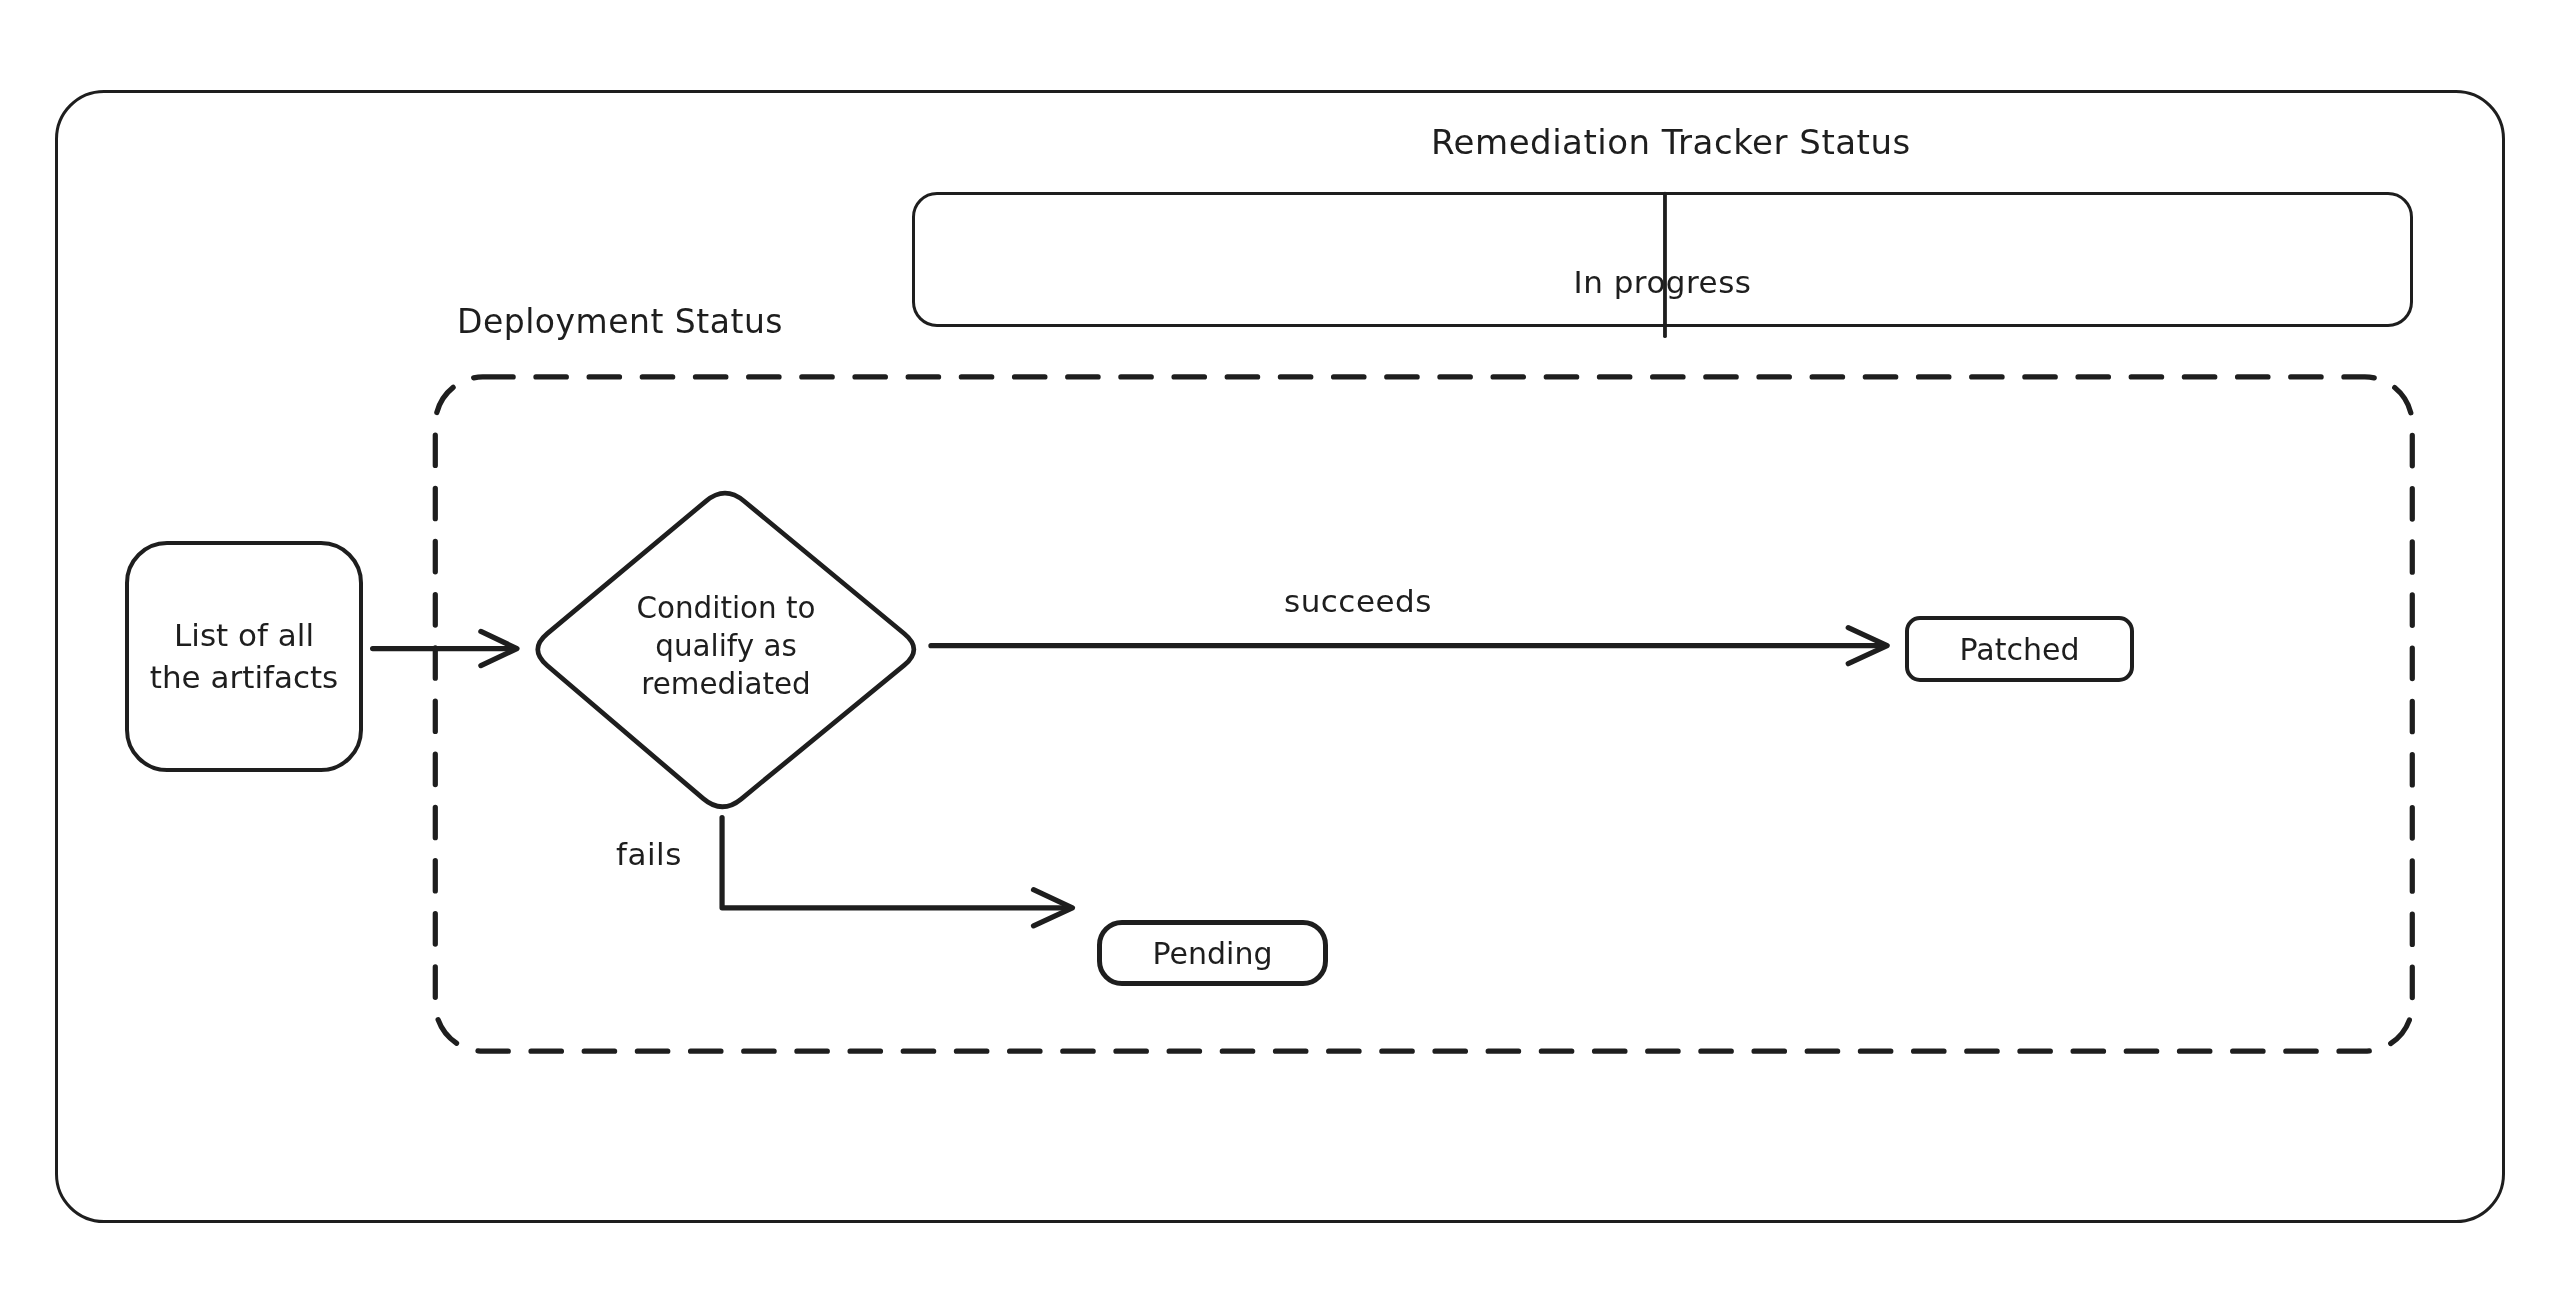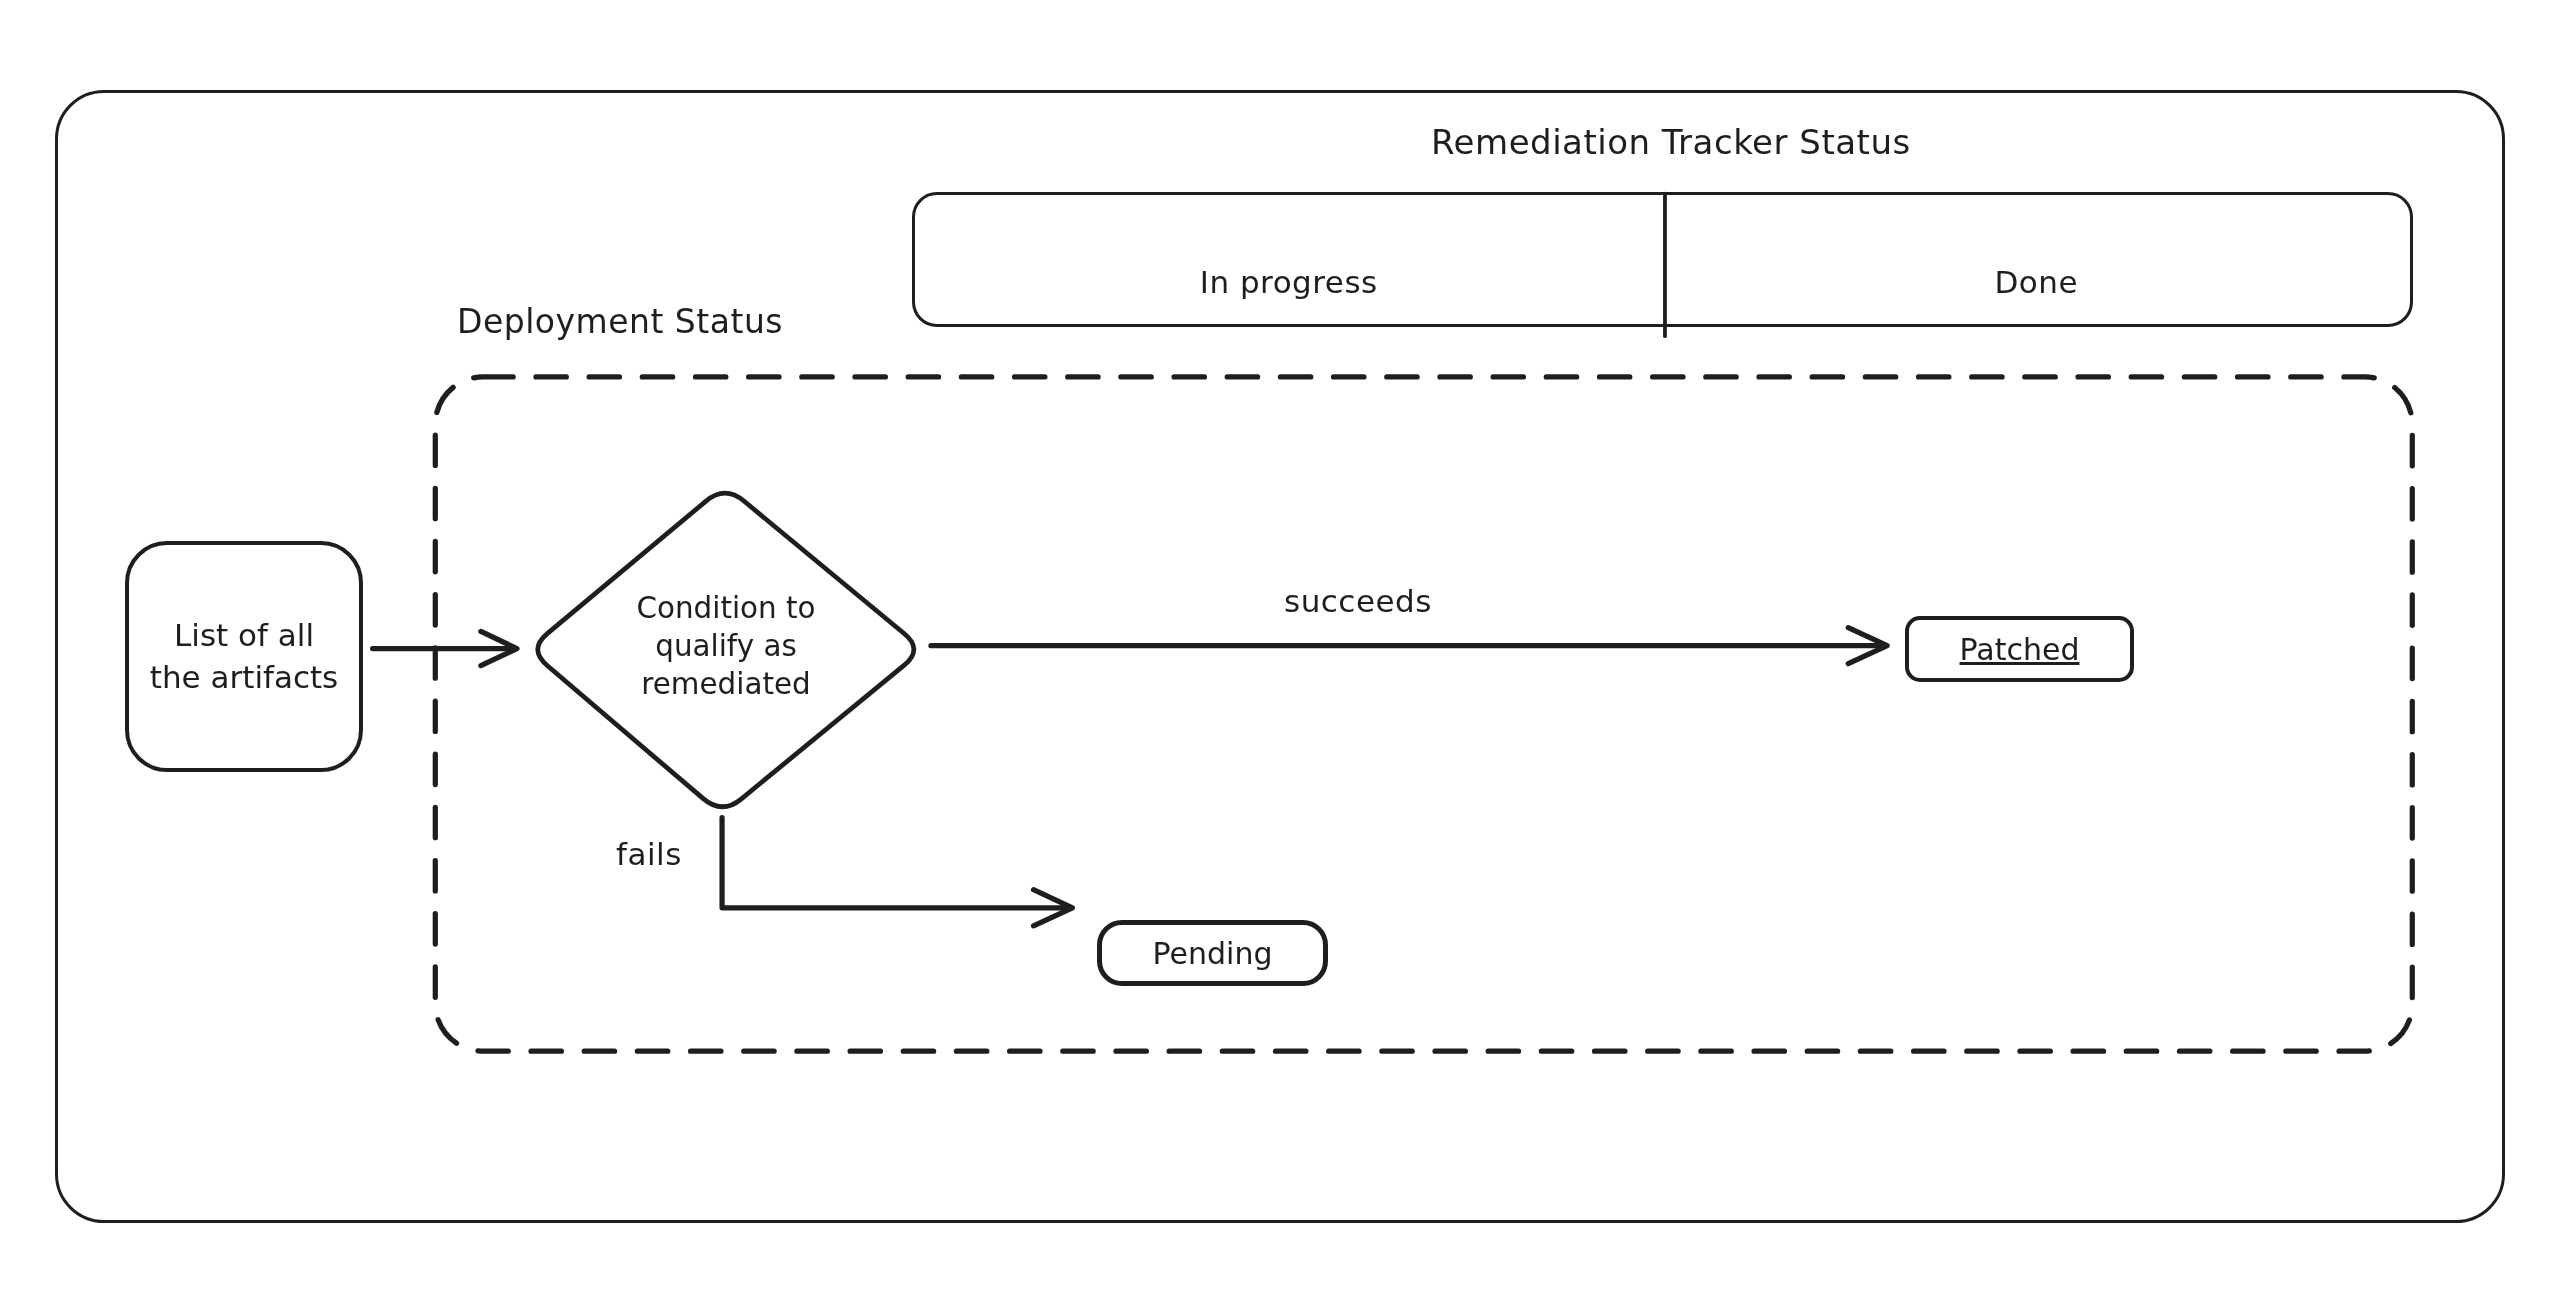--- a/index.html
+++ b/index.html
@@ -90,21 +90,20 @@
     border-radius: 42px;
     font-size: 31px;
     line-height: 1.35;
   }
   .node-patched {
     left: 1905px; top: 616px;
     width: 229px; height: 66px;
     border-width: 4.3px;
     border-radius: 15px;
     font-size: 30px;
-    text-decoration: underline;
   }
   .node-pending {
     left: 1097px; top: 920px;
     width: 231px; height: 66px;
     border-width: 5.2px;
     border-radius: 25px;
     font-size: 30px;
   }
 
   
@@ -154,21 +153,20 @@
     <g stroke-width="5.5">
       <path d="M760 861 L760 956 L1124 956"></path>
       <path d="M1088 937 L1129 956 L1088 975"></path>
     </g>
   </svg>
 
   <div class="abs title">Remediation Tracker Status</div>
 
   <div class="abs tracker-bar">
     <div class="tracker-cell">In progress</div>
-    <div class="tracker-cell">Done</div>
   </div>
 
   <div class="abs deployment-label">Deployment Status</div>
 
   <div class="abs condition-text">
     <span class="tline">Condition to</span>
     <span class="tline">qualify as</span>
     <span class="tline">remediated</span>
   </div>
 

